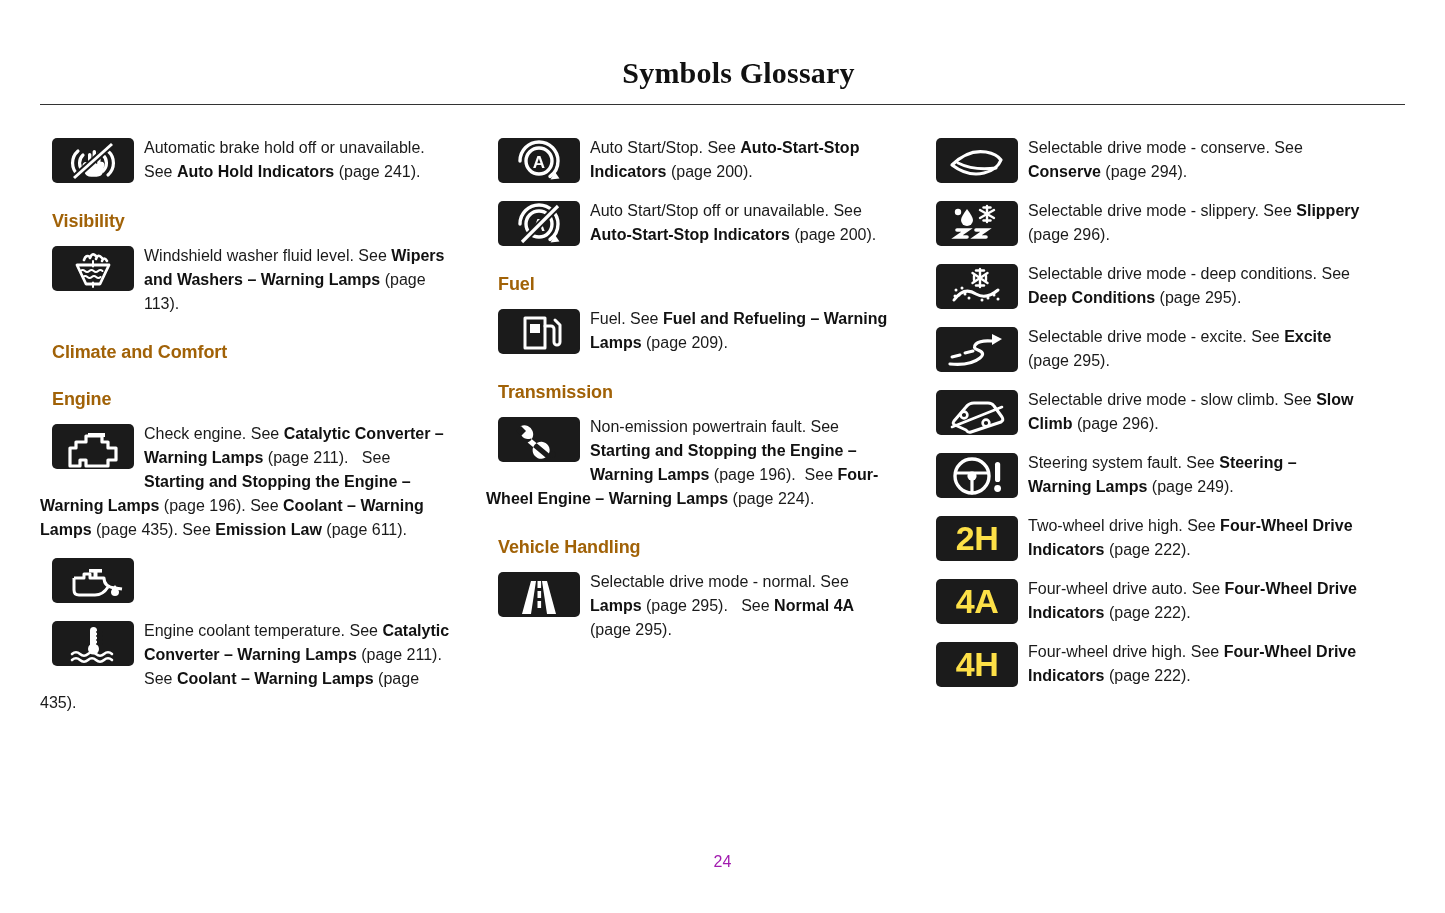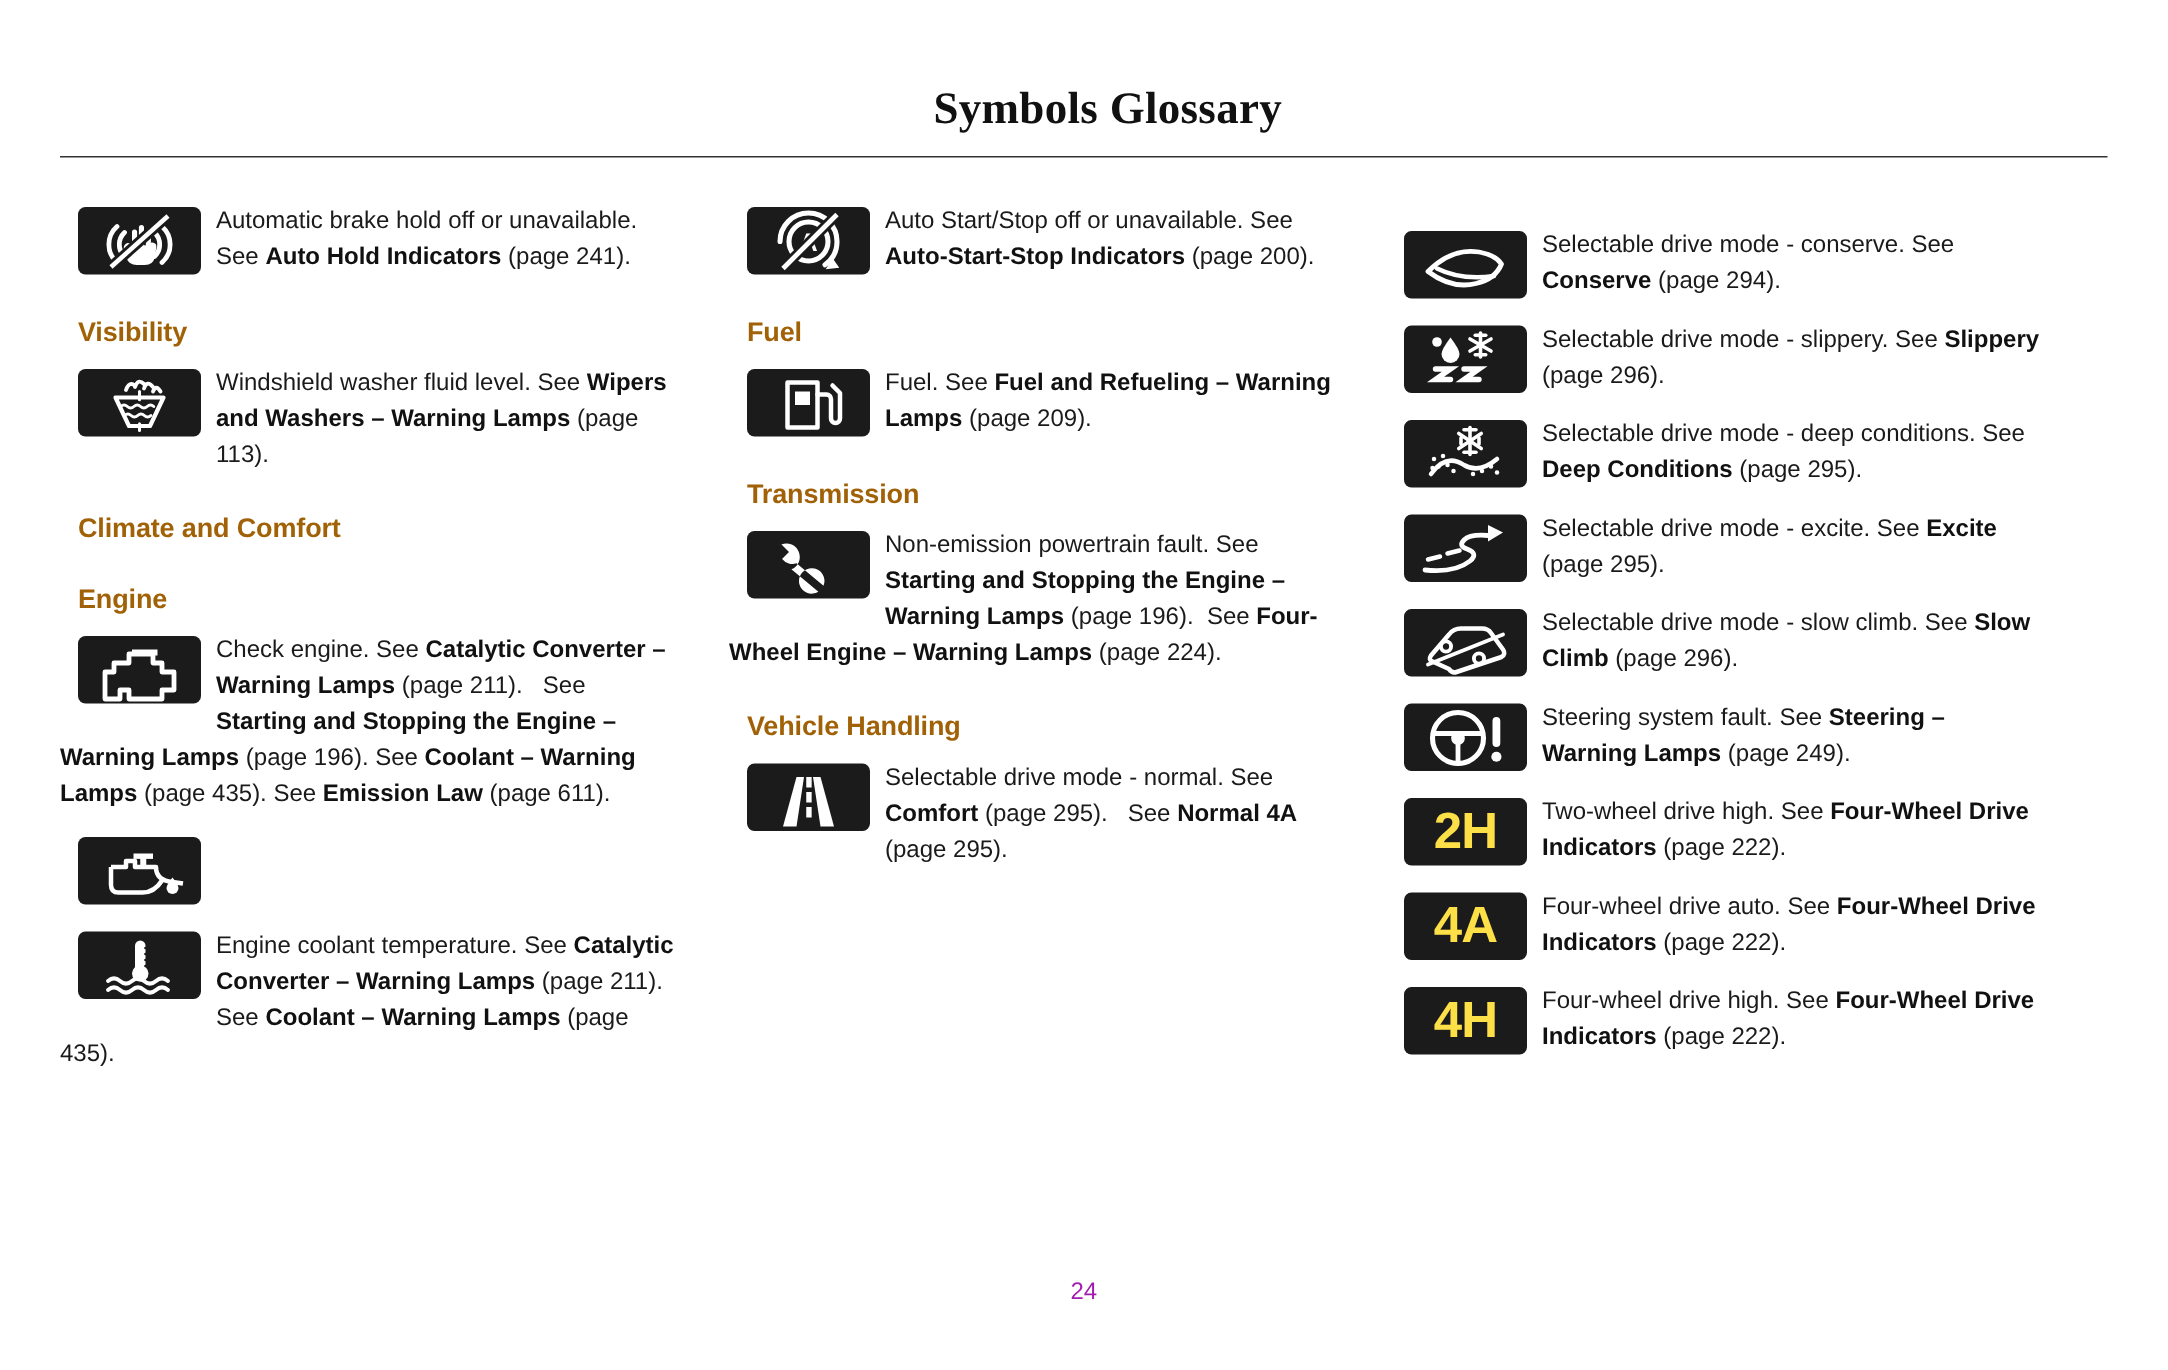--- a/index.html
+++ b/index.html
@@ -52,21 +52,21 @@
     right: 40px;
     display: flex;
     gap: 0;
   }
   .column {
     width: 446px;
     box-sizing: border-box;
     padding-right: 34px;
   }
   .column.col-2 { width: 438px; }
-  .column.col-3 { width: 447px; padding-right: 8px; margin-top: 16px; }
+  .column.col-3 { width: 447px; padding-right: 8px; }
 
   
   .section-heading {
     font-size: 18px;
     font-weight: bold;
     color: #a16207;
     margin: 26px 0 12px 12px;
     letter-spacing: -0.1px;
   }
 
@@ -171,20 +171,28 @@
               <use xlink:href="#g-engine-coolant-temperature-icon"></use>
             </svg>
           </div>
           <div class="entry-text">Engine coolant temperature. See <b>Catalytic Converter – Warning Lamps</b> (page 211).&nbsp;&nbsp; See <b>Coolant – Warning Lamps</b> (page 435).</div>
         </div>
       </div>
       <div class="column col-2">
         <div class="entry">
           <div class="sym">
             <svg viewBox="0 0 82 45" preserveAspectRatio="xMidYMid meet">
+              <use xlink:href="#g-auto-start-stop-icon"></use>
+            </svg>
+          </div>
+          <div class="entry-text">Auto Start/Stop. See <b>Auto-Start-Stop Indicators</b> (page 200).</div>
+        </div>
+        <div class="entry">
+          <div class="sym">
+            <svg viewBox="0 0 82 45" preserveAspectRatio="xMidYMid meet">
               <use xlink:href="#g-auto-start-stop-off-icon"></use>
             </svg>
           </div>
           <div class="entry-text">Auto Start/Stop off or unavailable. See <b>Auto-Start-Stop Indicators</b> (page 200).</div>
         </div>
         <div class="section-heading">Fuel</div>
         <div class="entry">
           <div class="sym">
             <svg viewBox="0 0 82 45" preserveAspectRatio="xMidYMid meet">
               <use xlink:href="#g-fuel-pump-icon"></use>
@@ -201,21 +209,21 @@
           </div>
           <div class="entry-text">Non-emission powertrain fault. See <b>Starting and Stopping the Engine – Warning Lamps</b> (page 196).&nbsp; See <b>Four-Wheel Engine – Warning Lamps</b> (page 224).</div>
         </div>
         <div class="section-heading">Vehicle Handling</div>
         <div class="entry">
           <div class="sym">
             <svg viewBox="0 0 82 45" preserveAspectRatio="xMidYMid meet">
               <use xlink:href="#g-drive-mode-normal-icon"></use>
             </svg>
           </div>
-          <div class="entry-text">Selectable drive mode - normal. See <b>Comfort</b> (page 295).&nbsp;&nbsp; See <b>Normal 4A</b> (page 295).</div>
+          <div class="entry-text">Selectable drive mode - normal. See <b>Lamps</b> (page 295).&nbsp;&nbsp; See <b>Normal 4A</b> (page 295).</div>
         </div>
       </div>
       <div class="column col-3">
         <div class="entry">
           <div class="sym">
             <svg viewBox="0 0 82 45" preserveAspectRatio="xMidYMid meet">
               <use xlink:href="#g-drive-mode-conserve-icon"></use>
             </svg>
           </div>
           <div class="entry-text">Selectable drive mode - conserve. See <b>Conserve</b> (page 294).</div>

